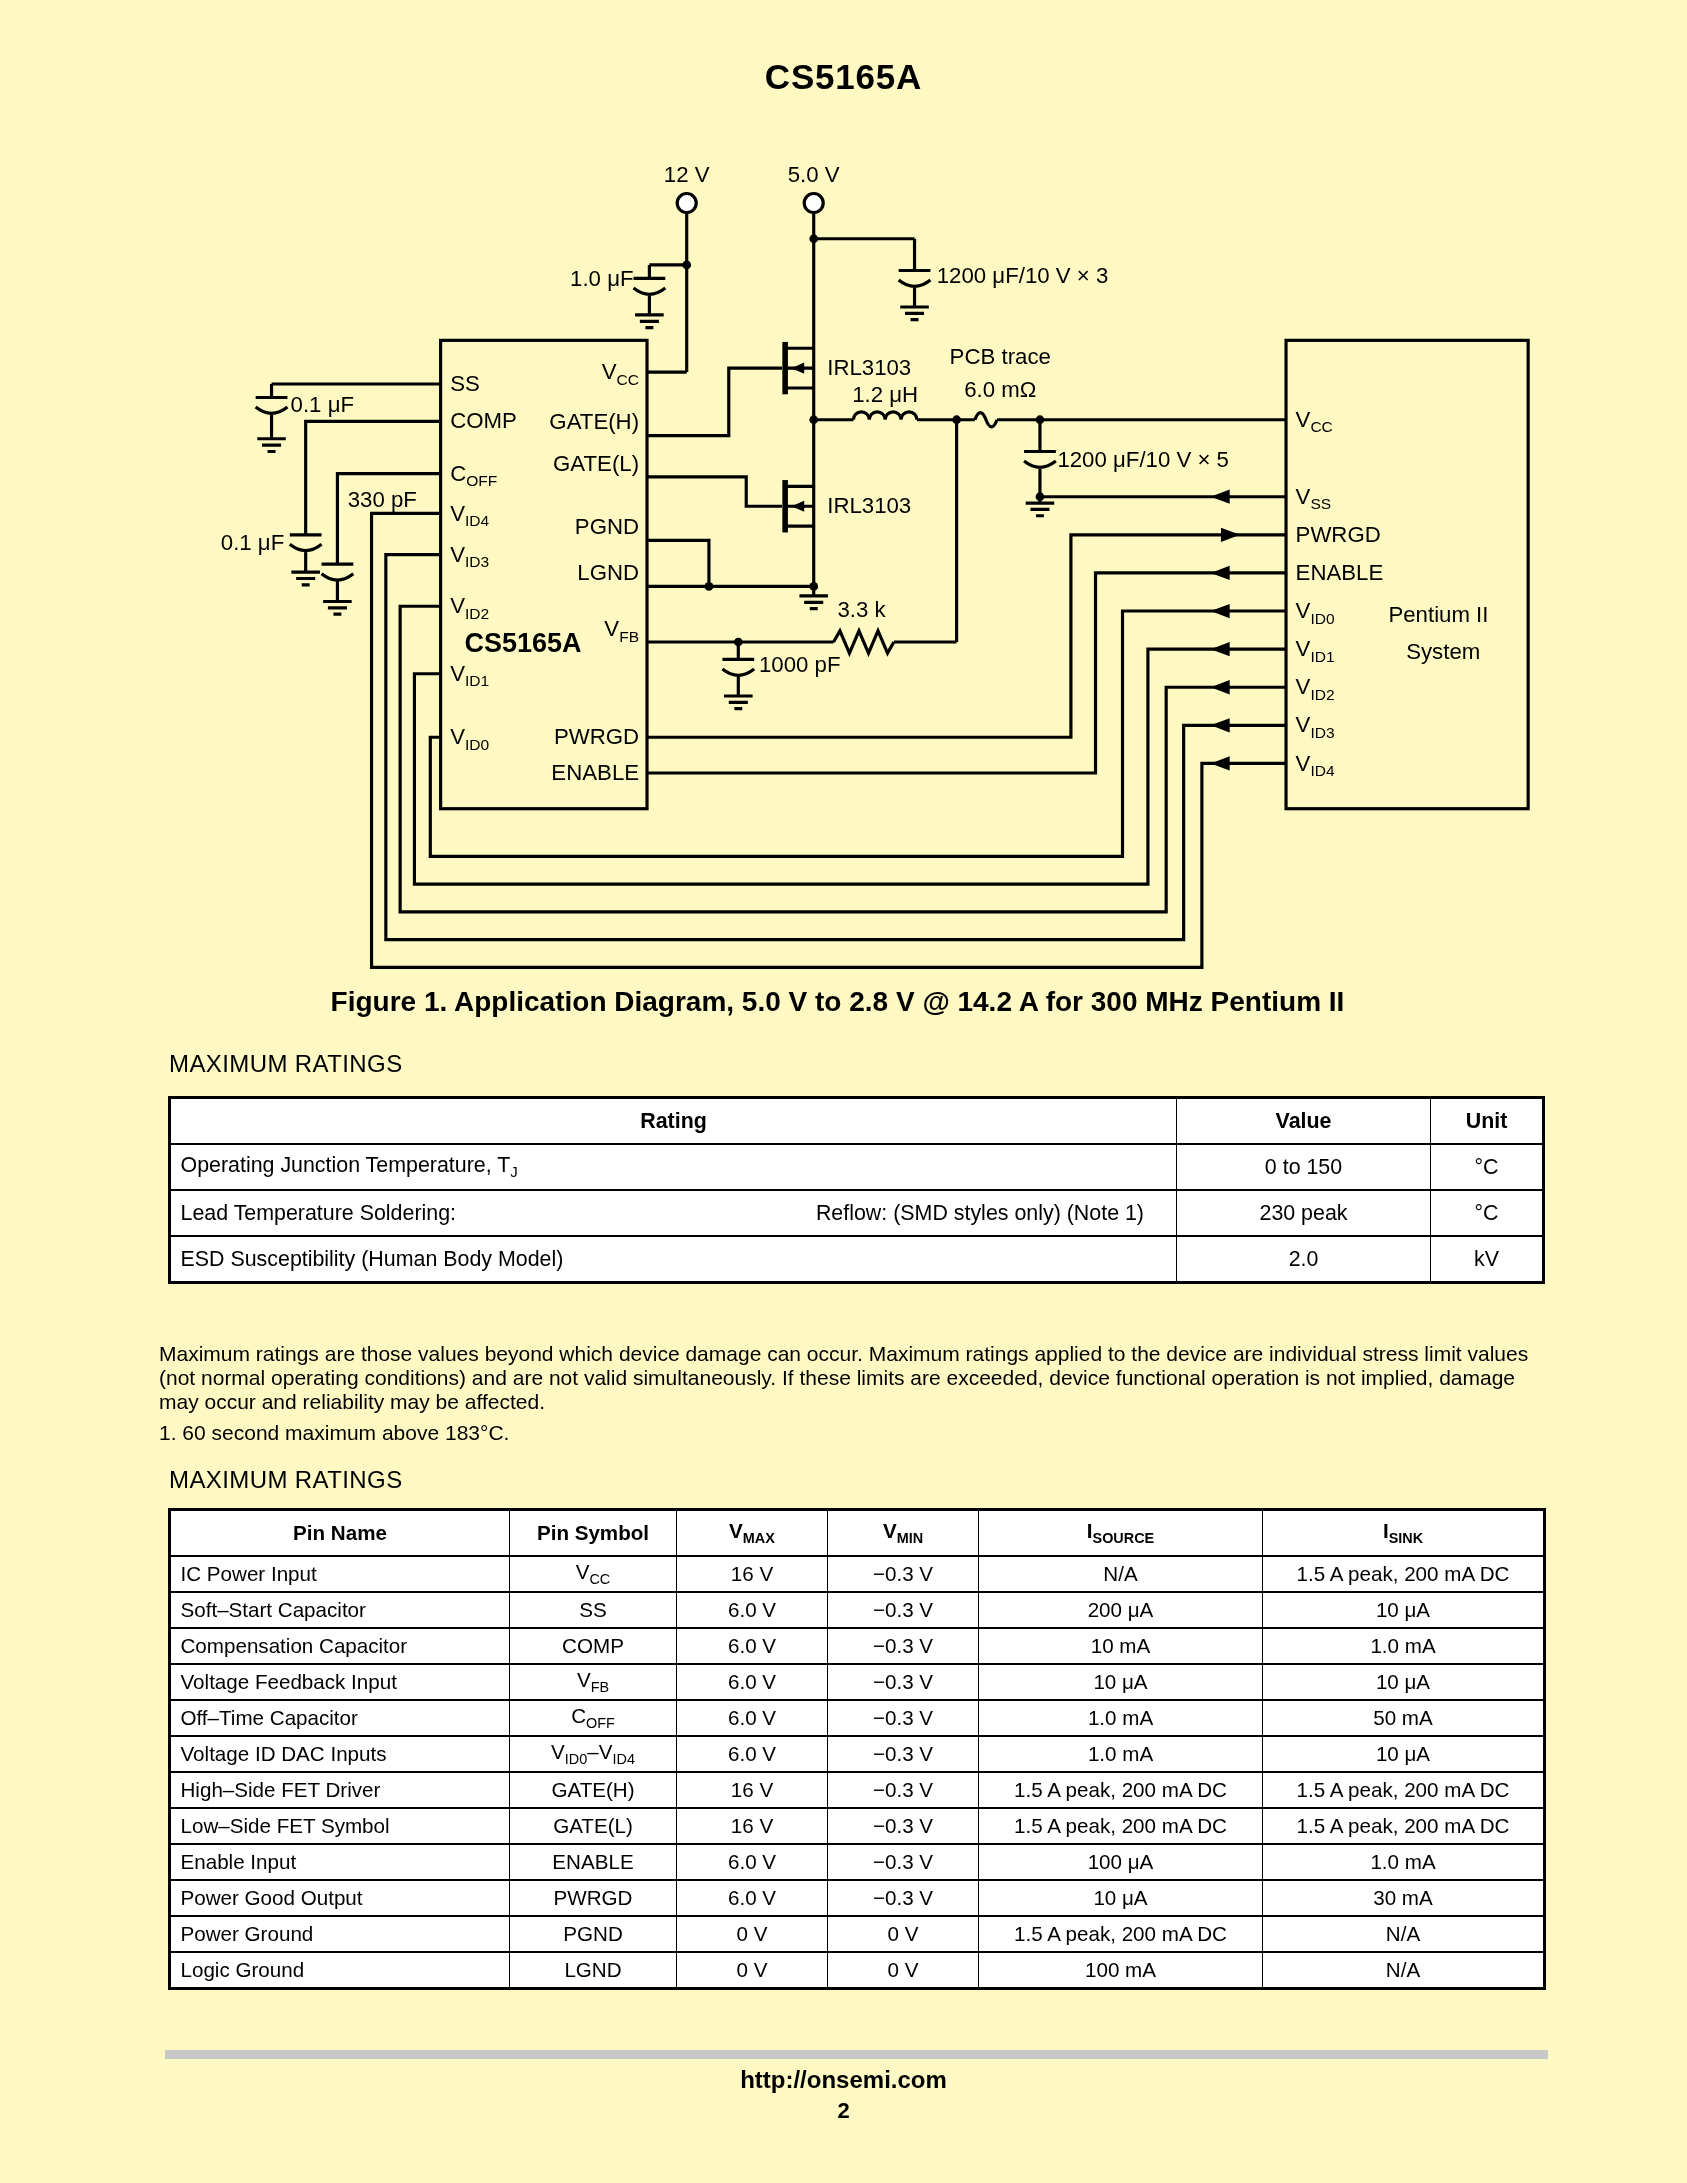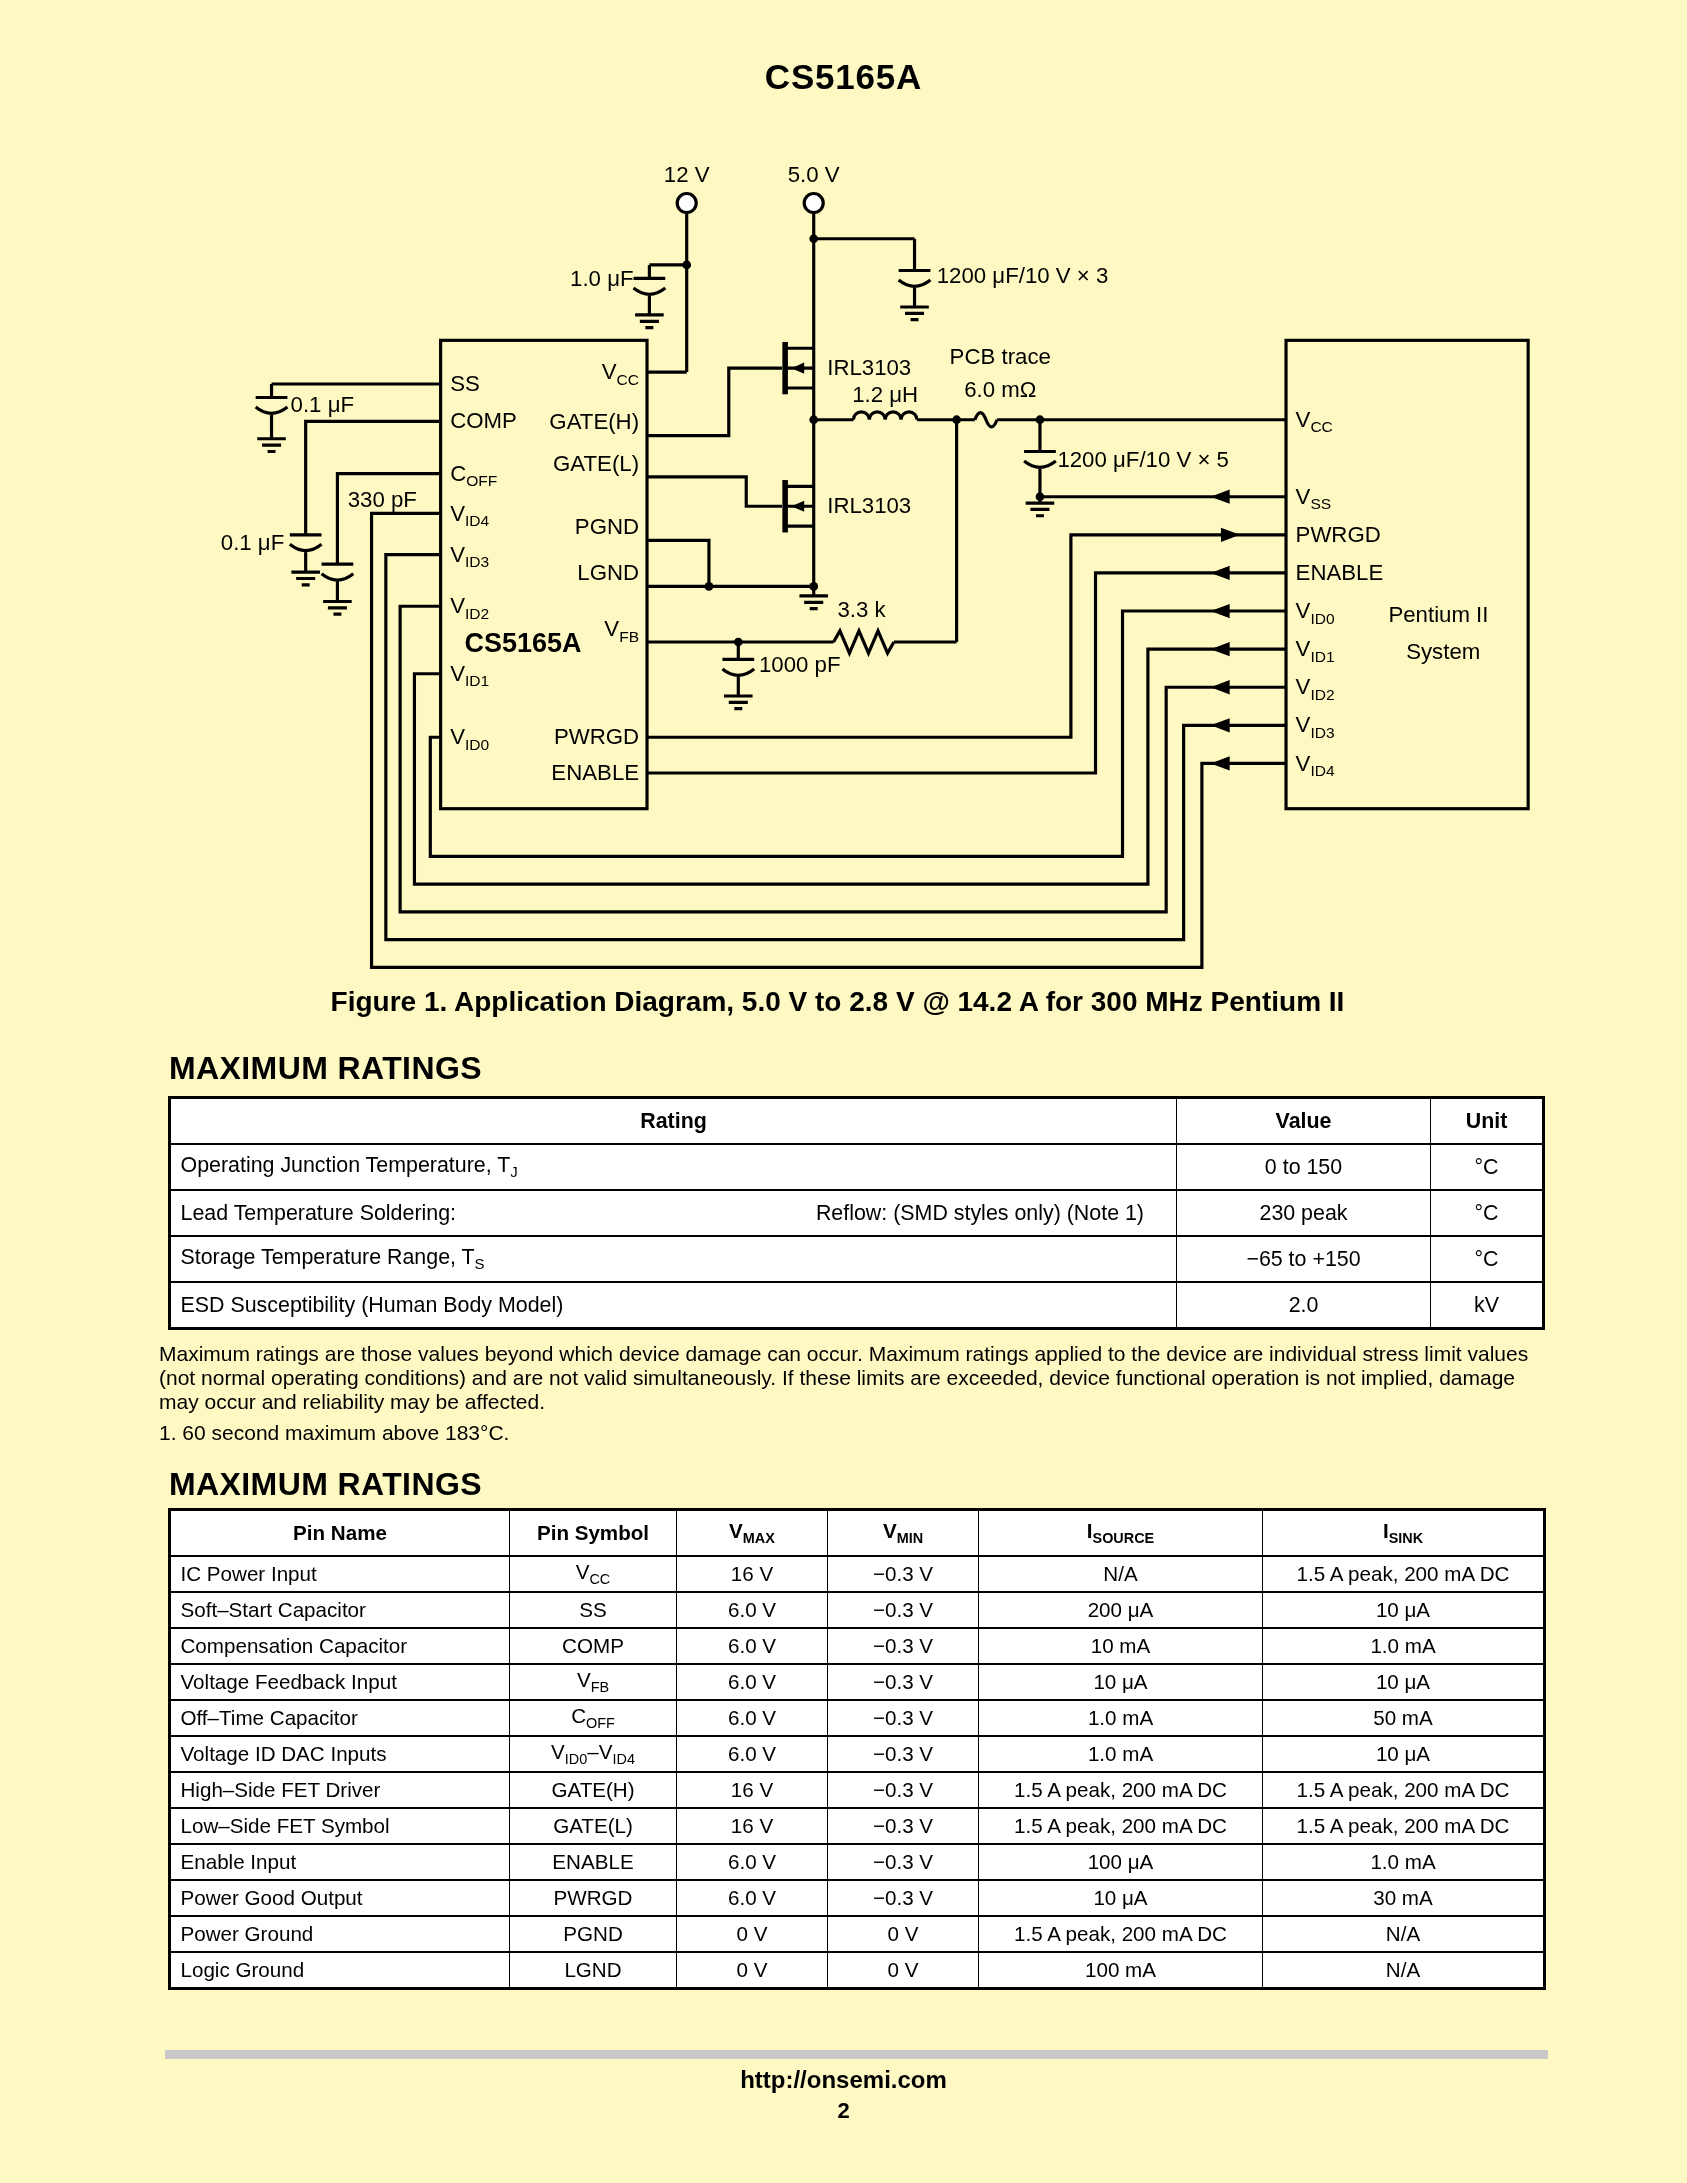--- a/index.html
+++ b/index.html
@@ -2,21 +2,21 @@
 <html style="font-size:12.7px"><head>
 <meta charset="utf-8">
 <style>
   html,body{margin:0;padding:0;background:#ffffff;}
   body{width:1687px;height:2183px;position:relative;font-family:"Liberation Sans",sans-serif;color:#000;}
   .page{position:absolute;inset:0;background:#fef9c3;}
   .doc-title{position:absolute;top:57px;left:0;width:1687px;text-align:center;
     font-size:35px;font-weight:bold;letter-spacing:0.8px;}
   .fig-caption{position:absolute;top:986px;left:4px;width:1667px;text-align:center;
     font-size:28px;font-weight:bold;}
-  .section-heading{position:absolute;left:169px;font-size:32px;font-weight:bold;letter-spacing:0.4px;}
+  .section-heading{position:absolute;left:169px;font-size:24px;font-weight:normal;letter-spacing:0.4px;}
   #heading1{top:1050px;}
   #heading2{top:1466px;}
   svg text{font-family:"Liberation Sans",sans-serif;fill:#000;}
   .schematic{position:absolute;left:135px;top:102px;}
 
   
   .ratings{position:absolute;left:168px;width:1374px;border-collapse:collapse;table-layout:fixed;
     font-size:21.4px;}
   #table1{top:1096px;}
   #table2{top:1508px;}
@@ -214,29 +214,20 @@
               <span>Lead Temperature Soldering:</span>
               <span>Reflow: (SMD styles only) (Note 1)</span>
             </div>
           </td>
           <td class="cell-center">230 peak</td>
           <td class="cell-center">°C</td>
         </tr>
         <tr>
           <td class="cell-left rating-cell">
             <div class="rating-wrap">
-              <span>Storage Temperature Range, T<sub>S</sub></span>
-            </div>
-          </td>
-          <td class="cell-center">−65 to +150</td>
-          <td class="cell-center">°C</td>
-        </tr>
-        <tr>
-          <td class="cell-left rating-cell">
-            <div class="rating-wrap">
               <span>ESD Susceptibility (Human Body Model)</span>
             </div>
           </td>
           <td class="cell-center">2.0</td>
           <td class="cell-center">kV</td>
         </tr>
       </tbody>
   </table>
 
   <div class="note-block">

